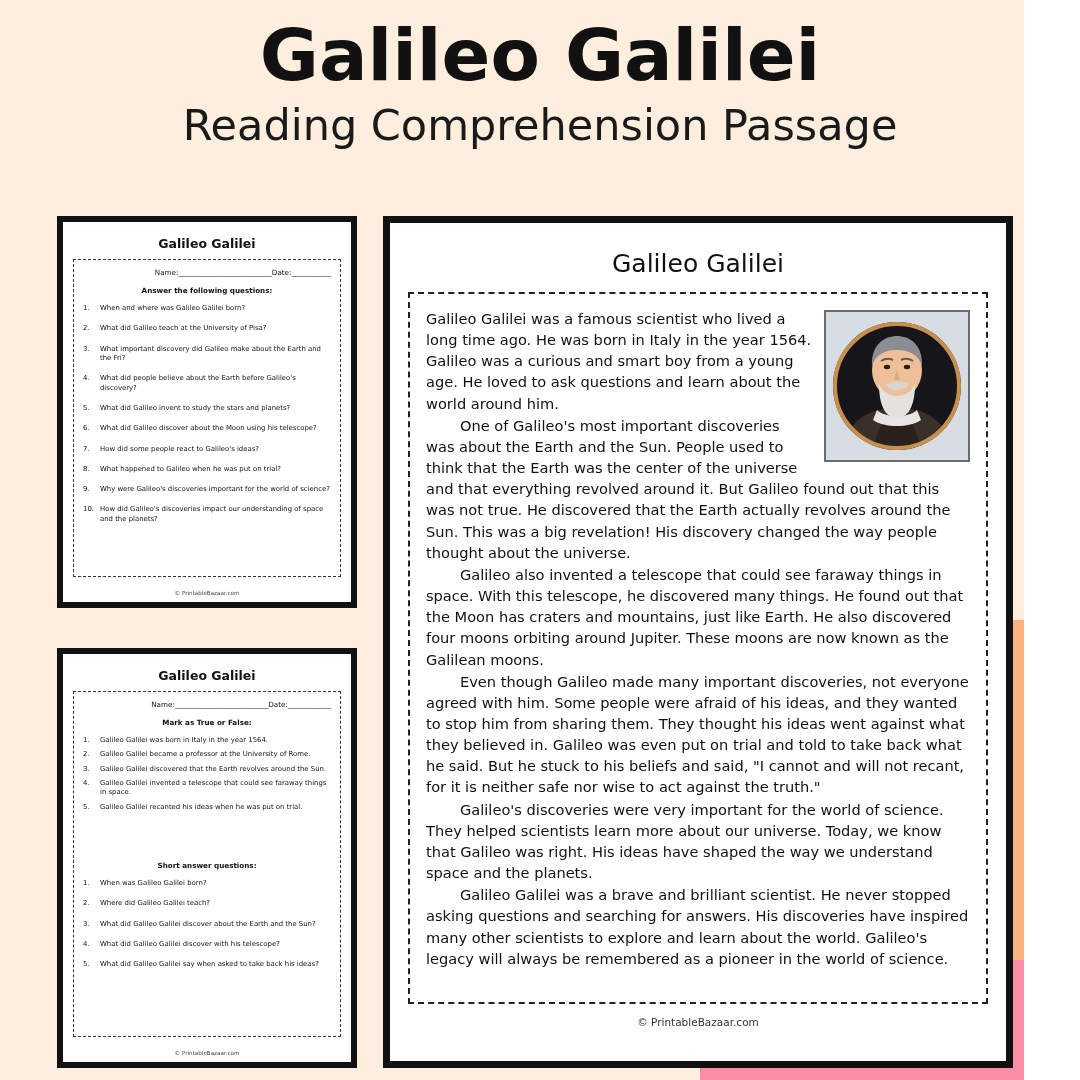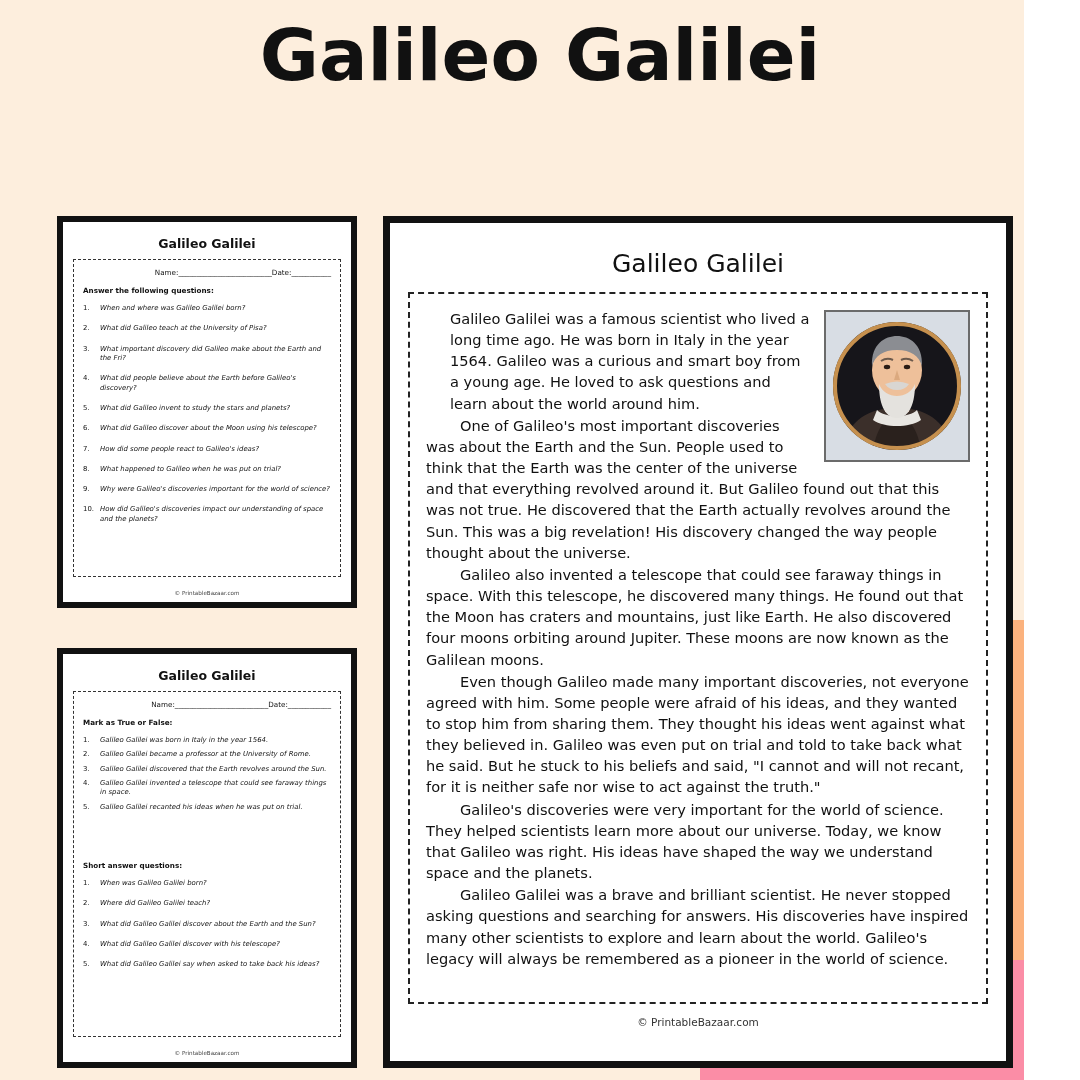--- a/index.html
+++ b/index.html
@@ -163,21 +163,21 @@
   }
   .para {
     font-size: 14.6px;
     line-height: 1.45;
     color: #111;
     text-indent: 34px;
     margin: 0 0 1px 0;
     text-align: left;
     font-family: "DejaVu Sans", sans-serif;
   }
-  .para.first { text-indent: 0; margin-left: 24px; }
+  .para.first { text-indent: 0; }
   .footer-credit {
     text-align: center;
     font-size: 10.5px;
     color: #333;
     margin-top: 12px;
   }
 
   
   .sheet-small {
     position: absolute;
@@ -215,31 +215,32 @@
     font-size: 7.2px;
     color: #111;
     margin-bottom: 9px;
   }
   .name-row span { white-space: nowrap; }
   .small-heading {
     font-size: 7.2px;
     font-weight: bold;
     color: #111;
     margin-bottom: 9px;
+    text-align: center;
   }
   .q-list { margin: 0; padding: 0; list-style: none; }
   .q-item {
     display: flex;
     font-size: 6.9px;
     color: #111;
     line-height: 1.35;
     margin-bottom: 11px;
   }
   .q-num { width: 17px; flex: none; }
-  .q-text { flex: 1; font-style: italic; }
+  .q-text { flex: 1; }
   .q-item.tight { margin-bottom: 5px; }
   .small-credit {
     position: absolute;
     left: 0;
     bottom: 6px;
     width: 100%;
     text-align: center;
     font-size: 5.6px;
     color: #444;
   }
@@ -252,20 +253,21 @@
 
   <div class="corner-peach"></div>
   <div class="corner-pink2"></div>
   <div class="corner-peach2"></div>
   <div class="corner-pink"></div>
   <div class="mask-bg"></div>
   <div class="mask-bg2"></div>
 
   <div class="title-wrap">
     <div class="main-title">Galileo Galilei</div>
+    <div class="sub-title">Reading Comprehension Passage</div>
   </div>
 
   <div class="sheet-small sheet-q1">
     <div class="sheet-small-inner">
       <div class="small-title">Galileo Galilei</div>
       <div class="small-box">
         <div class="name-row">
           <span>Name:__________________________</span>
           <span>Date:___________</span>
         </div>

